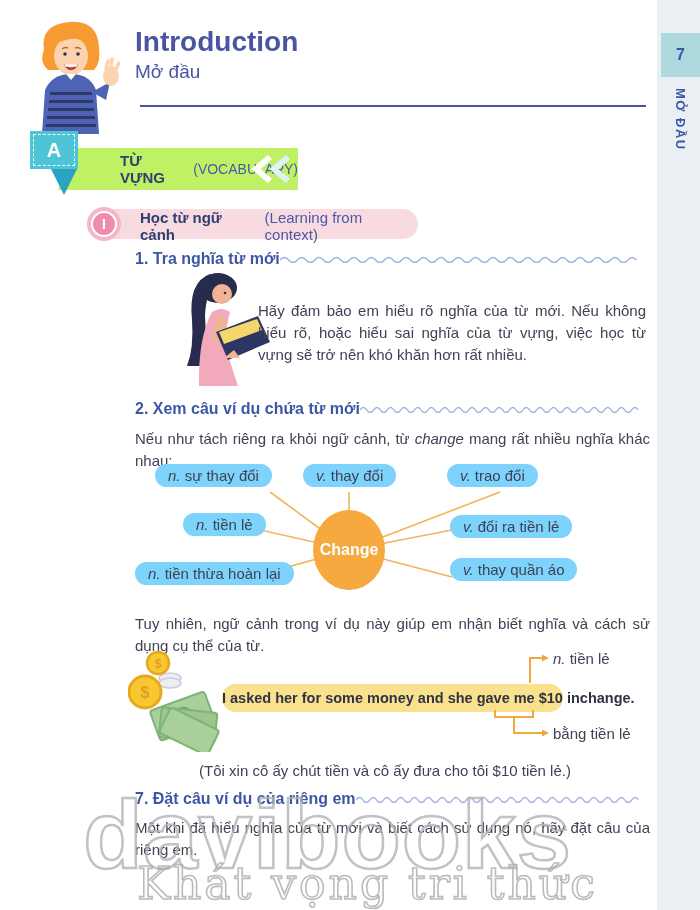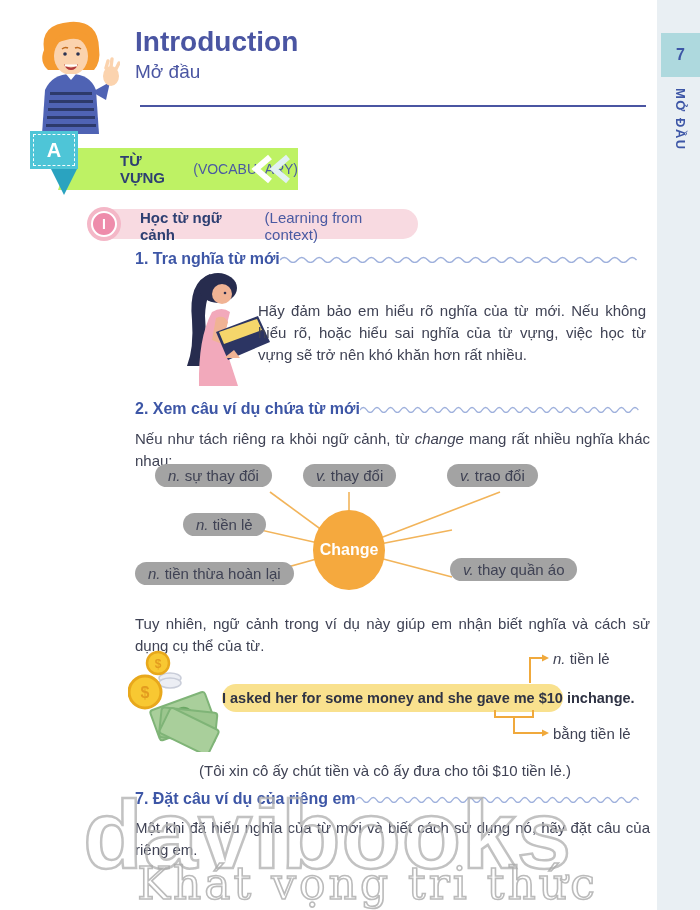--- a/index.html
+++ b/index.html
@@ -52,21 +52,21 @@
   .h-txt{font-size:16px;font-weight:bold;color:#3d56a6;white-space:nowrap;}
   .wave{flex:1;height:8px;}
   .wave svg{display:block;width:100%;height:8px;}
 
   .para{font-size:15px;line-height:1.45;color:#3f4254;text-align:justify;}
   .ital{font-style:italic;}
 
   
   .mindmap{left:100px;top:458px;width:460px;height:142px;}
   .mindmap svg.lines{position:absolute;inset:0;}
-  .bubble{position:absolute;background:#a3a3a3;border-radius:12px;padding:3px 13px;
+  .bubble{position:absolute;background:#7dd3fc;border-radius:12px;padding:3px 13px;
     font-size:15px;color:#3f4254;white-space:nowrap;}
   .b1{left:55px;top:6px;}  .b2{left:203px;top:6px;}  .b3{left:347px;top:6px;}
   .b4{left:83px;top:55px;} .b5{left:350px;top:57px;}
   .b6{left:35px;top:104px;}.b7{left:350px;top:100px;}
   .center-node{position:absolute;left:213px;top:52px;width:72px;height:80px;border-radius:50%;
     background:#f5a93e;display:flex;align-items:center;justify-content:center;
     color:#ffffff;font-weight:bold;font-size:16px;}
 
   
   .hl-pill{left:222px;top:684px;width:341px;height:28px;background:#f9e18e;border-radius:15px;
@@ -187,20 +187,21 @@
         <line x1="152" y1="70" x2="249" y2="92"></line>
         <line x1="352" y1="72" x2="249" y2="92"></line>
         <line x1="152" y1="119" x2="249" y2="92"></line>
         <line x1="352" y1="119" x2="249" y2="92"></line>
       </g>
     </svg>
     <div class="bubble b1"><span class="ital">n.</span><span> sự thay đổi</span></div>
     <div class="bubble b2"><span class="ital">v.</span><span> thay đổi</span></div>
     <div class="bubble b3"><span class="ital">v.</span><span> trao đổi</span></div>
     <div class="bubble b4"><span class="ital">n.</span><span> tiền lẻ</span></div>
+    <div class="bubble b5"><span class="ital">v.</span><span> đổi ra tiền lẻ</span></div>
     <div class="bubble b6"><span class="ital">n.</span><span> tiền thừa hoàn lại</span></div>
     <div class="bubble b7"><span class="ital">v.</span><span> thay quần áo</span></div>
     <div class="center-node">Change</div>
   </div>
 
   <div class="abs para" style="left:135px;top:613px;width:515px">Tuy nhiên, ngữ cảnh trong ví dụ này giúp em nhận biết nghĩa và cách sử dụng cụ thể của từ.</div>
 
   <svg class="abs" style="left:128px;top:648px" width="100" height="104" viewBox="0 0 100 104">
     <ellipse cx="42" cy="30" rx="11" ry="5" fill="#eceef4" stroke="#c9cdd9" stroke-width="1.5"></ellipse>
     <ellipse cx="42" cy="35" rx="11" ry="5" fill="#eceef4" stroke="#c9cdd9" stroke-width="1.5"></ellipse>

